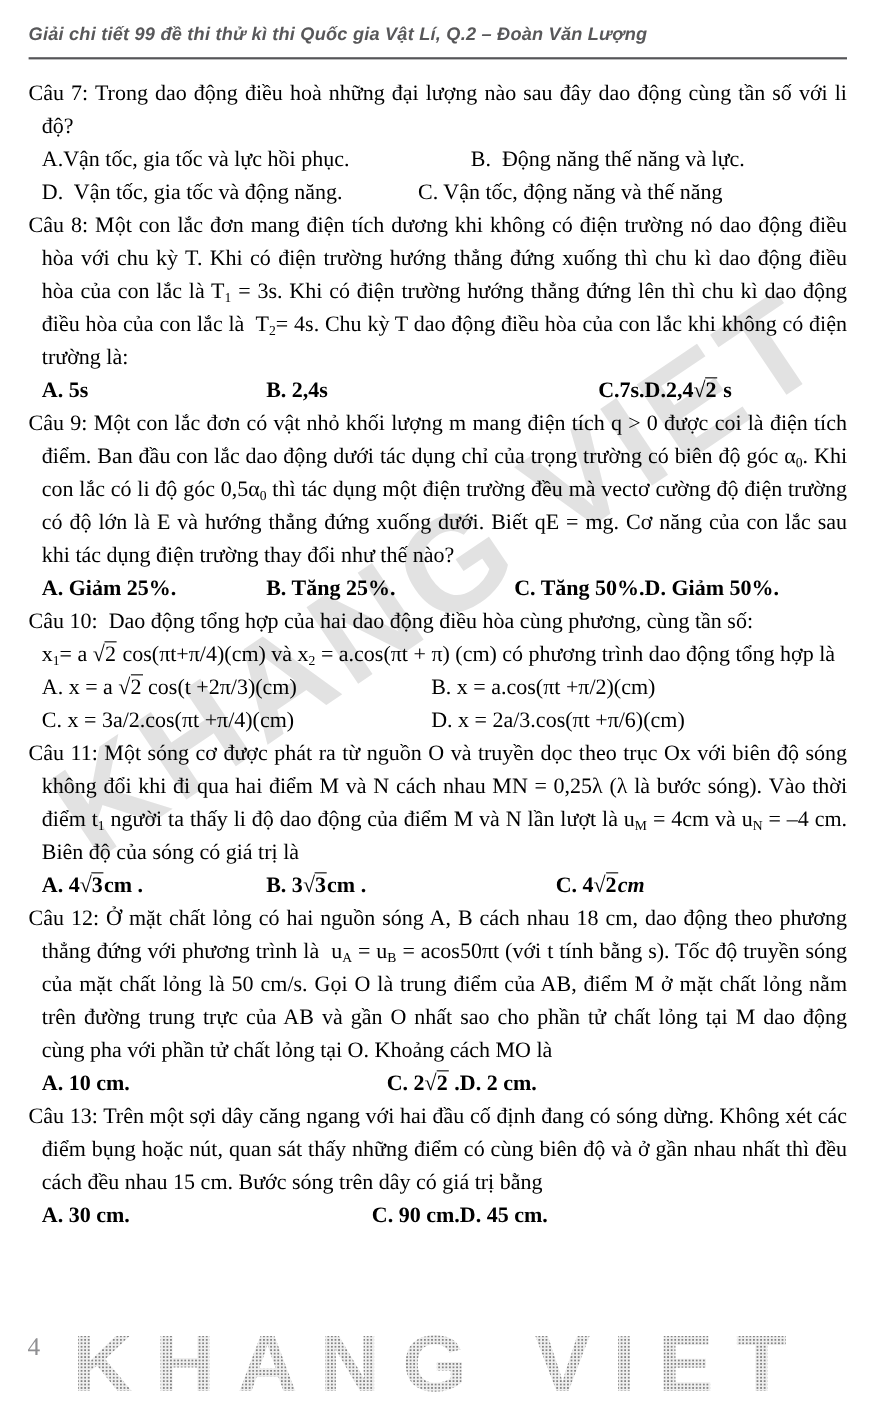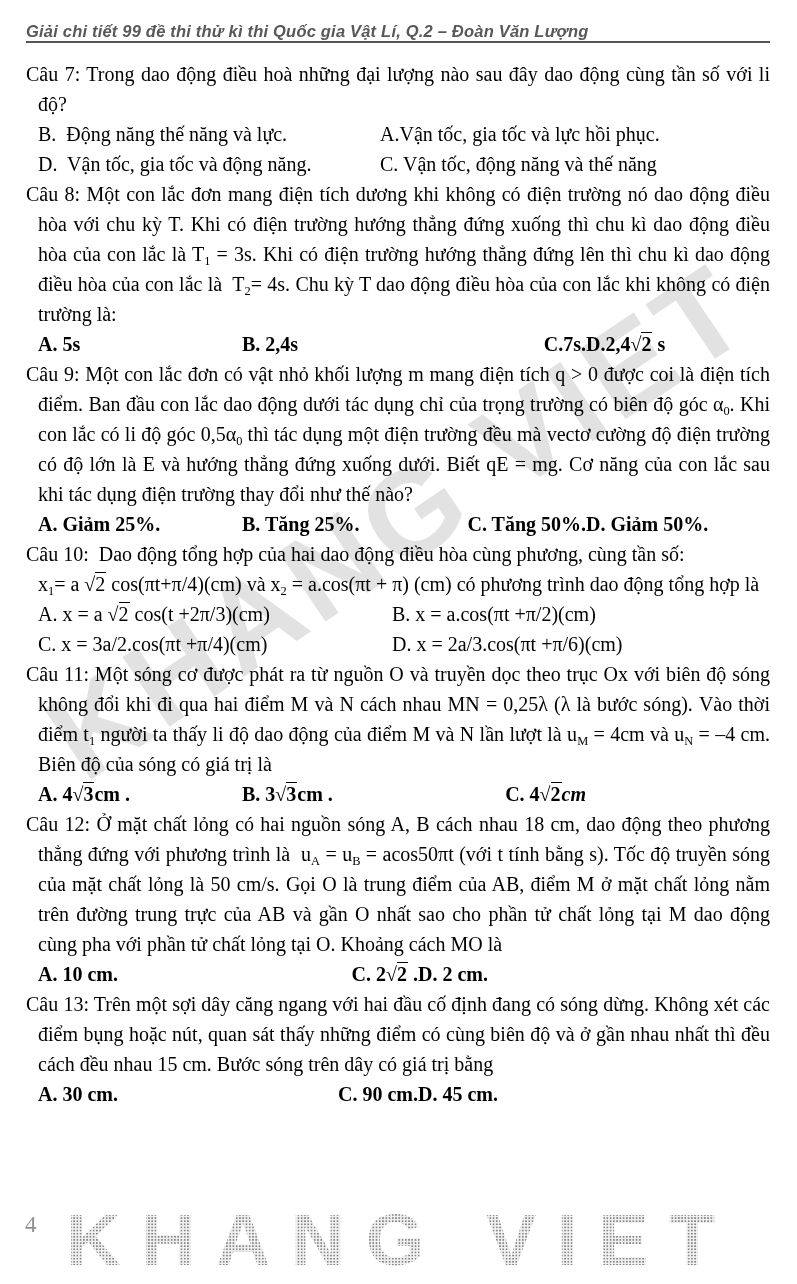--- a/index.html
+++ b/index.html
@@ -3,21 +3,21 @@
 <meta charset="utf-8">
 <style>
   html,body{margin:0;padding:0;}
   body{
     width:797px;height:1284px;position:relative;overflow:hidden;
     background:#ffffff;font-family:"Liberation Serif", serif;color:#000;
   }
   
   .page-header{
     position:relative;z-index:2;
-    margin:22px 27px 0 26px;padding-bottom:0;
+    margin:22px 27px 0 26px;padding-bottom:11px;
     border-bottom:2px solid #555558;
     font-family:"Liberation Sans", sans-serif;
     font-style:italic;font-weight:bold;font-size:16.5px;color:#58585a;
     letter-spacing:.2px;
   }
   
   .content{
     position:relative;z-index:2;
     margin:16px 27px 0 26px;
     font-size:20px;line-height:30px;
@@ -76,22 +76,22 @@
 
 <header class="page-header">
   <span>Giải chi tiết 99 đề thi thử kì thi Quốc gia Vật Lí, Q.2 – Đoàn Văn Lượng</span>
 </header>
 
 <main class="content">
 
   <section class="question q7">
     <p class="q-body"><span class="q-label">Câu 7:</span> <span>Trong dao động điều hoà những đại lượng nào sau đây dao động cùng tần số với li độ?</span></p>
     <div class="opt-row two">
+      <span class="opt c1">A.Vận tốc, gia tốc và lực hồi phục.</span>
       <span class="opt c2">B.&nbsp; Động năng thế năng và lực.</span>
-      <span class="opt c1">A.Vận tốc, gia tốc và lực hồi phục.</span>
     </div>
     <div class="opt-row two">
       <span class="opt c2">D.&nbsp; Vận tốc, gia tốc và động năng.</span>
       <span class="opt c1">C. Vận tốc, động năng và thế năng</span>
     </div>
   </section>
 
   <section class="question q8">
     <p class="q-body"><span class="q-label">Câu 8:</span> <span>Một con lắc đơn mang điện tích dương khi không có điện trường nó dao động điều hòa với chu kỳ T. Khi có điện trường hướng thẳng đứng xuống thì chu kì dao động điều hòa của con lắc là T<sub>1</sub> = 3s. Khi có điện trường hướng thẳng đứng lên thì chu kì dao động điều hòa của con lắc là&nbsp; T<sub>2</sub>= 4s. Chu kỳ T dao động điều hòa của con lắc khi không có điện trường là:</span></p>
     <div class="opt-row four">

